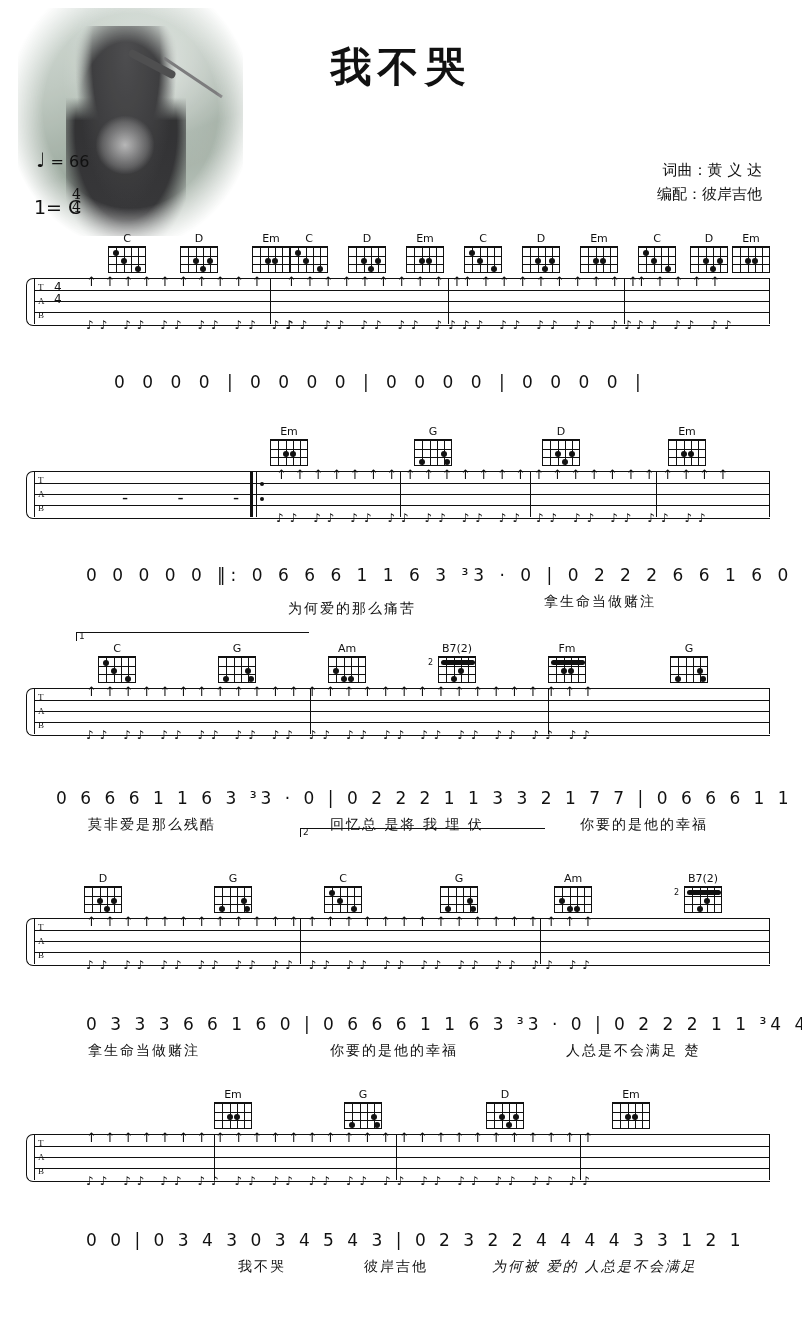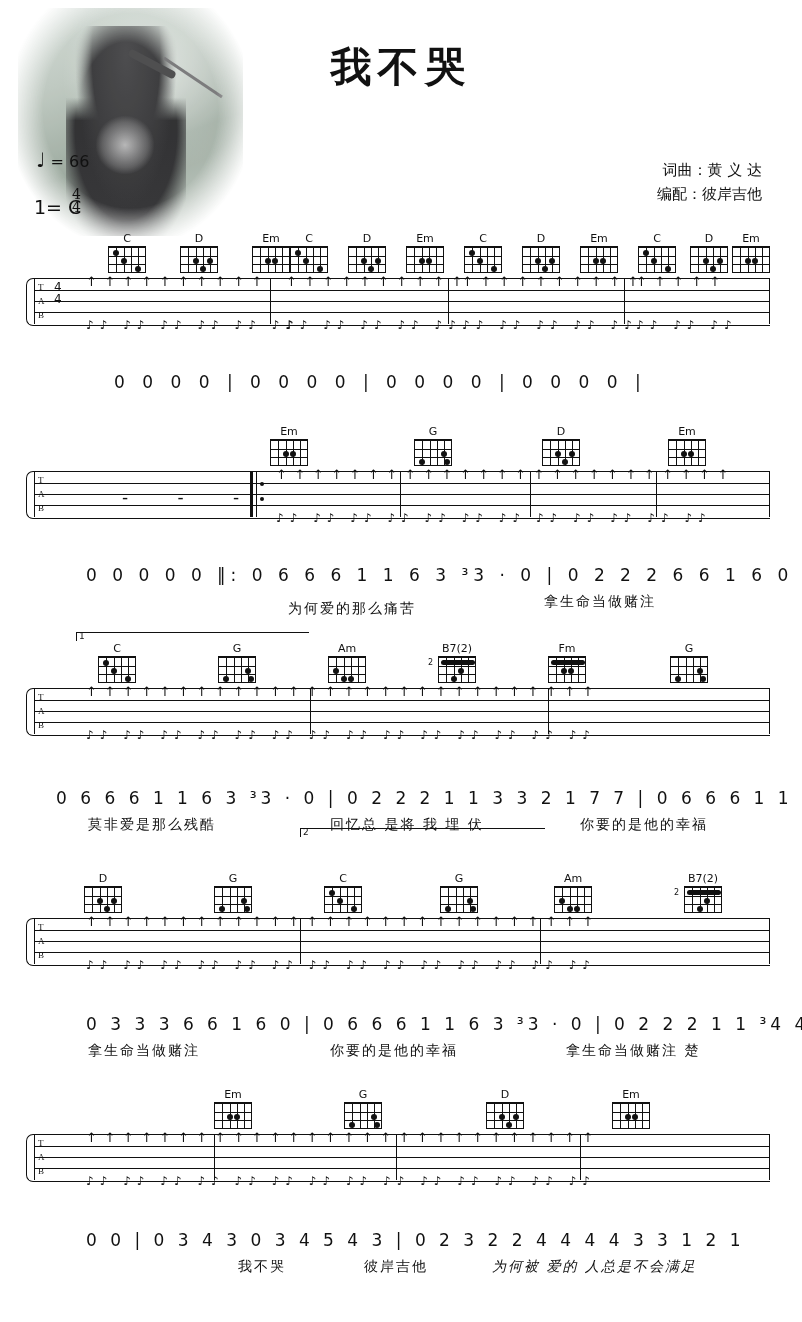--- a/index.html
+++ b/index.html
@@ -501,21 +501,21 @@
     <div class="barline" style="left:300px;top:46px;height:46px;"></div>
     <div class="barline" style="left:540px;top:46px;height:46px;"></div>
     <div class="barline" style="left:769px;top:46px;height:46px;"></div>
 
     <div class="arrows" style="left:86px;top:42px;">↑↑↑↑↑↑↑↑↑↑↑↑↑↑↑↑↑↑↑↑↑↑↑↑↑↑↑↑</div>
     <div class="rhythm" style="left:86px;top:86px;">♪♪ ♪♪ ♪♪ ♪♪ ♪♪ ♪♪ ♪♪ ♪♪ ♪♪ ♪♪ ♪♪ ♪♪ ♪♪ ♪♪</div>
 
     <div class="numline" style="left:86px;top:142px;letter-spacing:4px;">0 3 3 3 6 6 1 6      0     | 0 6 6 6 1 1 6 3 ³3 · 0   | 0 2 2 2 1 1 ³4 4 3  3</div>
     <div class="lyric" style="left:88px;top:170px;">拿生命当做赌注</div>
     <div class="lyric" style="left:330px;top:170px;">你要的是他的幸福</div>
-    <div class="lyric" style="left:566px;top:170px;">拿生命当做赌注  楚</div>
+    <div class="lyric" style="left:566px;top:170px;">人总是不会满足  楚</div>
   </div>
 
   <div class="system" style="top:1088px;">
     <div class="chord" style="left:212px;top:0;">
       <div class="cname">Em</div>
       <div class="chordbox">
         <div class="dot" style="left:11.6px;top:10px;"></div>
         <div class="dot" style="left:19px;top:10px;"></div>
       </div>
     </div>

